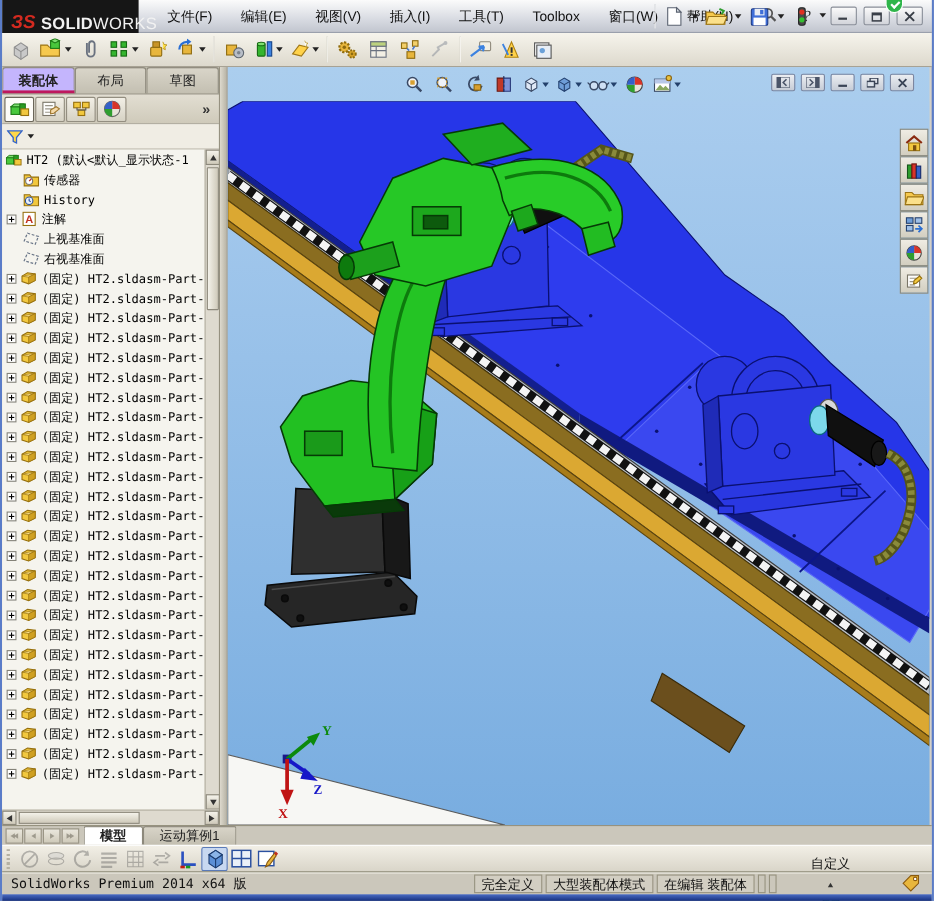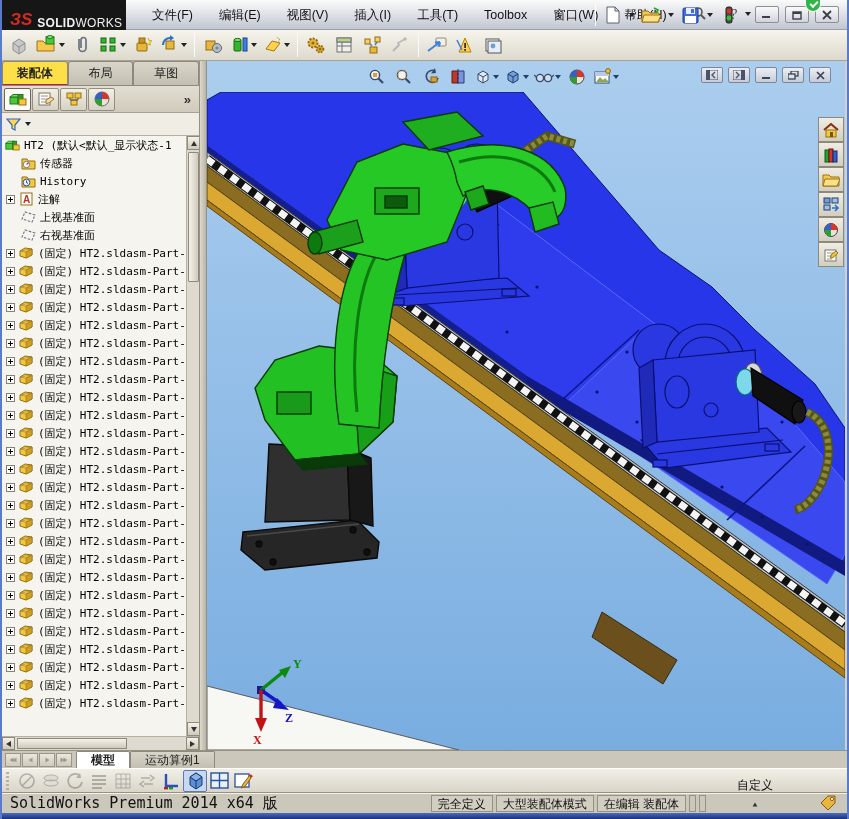--- a/index.html
+++ b/index.html
@@ -6,21 +6,21 @@
   html,body { width:849px; height:819px; overflow:hidden; }
   body { font-family:"Liberation Sans", sans-serif; font-size:12px; background:#d4d0c8; }
   #window { position:relative; width:849px; height:819px; background:#d4d0c8; border-left:2px solid #5a7cc8; border-right:2px solid #5a7cc8; }
 
   
   .titlebar { position:absolute; left:0; top:0; width:100%; height:30px;
     background:linear-gradient(#fbfbfb,#d8dbe2 60%,#c2c6cf); border-bottom:1px solid #9aa0ac; }
   .logo { position:absolute; left:0; top:0; width:124px; height:30px; background:#161616;
     color:#fff; display:flex; align-items:flex-end; padding-left:8px; }
   .logo-mark { color:#d42a20; font-weight:bold; font-style:italic; font-size:17px; margin-right:5px; }
-  .logo-name { font-size:12px; letter-spacing:.3px; color:#f2f2f2; }
+  .logo-name { font-size:15px; letter-spacing:.3px; color:#f2f2f2; }
   .logo-name b { font-weight:bold; }
   .menus { position:absolute; left:148px; top:0; height:30px; display:flex; align-items:center; gap:22px; color:#111; font-size:12.5px; }
   .menu-item { cursor:default; padding:2px 2px; }
   .tb-sep { width:1px; height:22px; background:#9aa0aa; border-right:1px solid #fff; }
   .quick { position:absolute; left:593px; top:3px; display:flex; align-items:center; gap:4px; }
   .qbtn { width:24px; height:24px; display:flex; align-items:center; justify-content:center; }
   .dd { width:0; height:0; border-left:3.5px solid transparent; border-right:3.5px solid transparent; border-top:4px solid #222; margin-left:1px; }
   .winctl { position:absolute; right:8px; top:6px; display:flex; gap:6px; }
   .wbtn { width:24px; height:17px; background:linear-gradient(#fafafa,#d2d4da); border:1px solid #8a8f99;
     display:flex; align-items:center; justify-content:center; border-radius:2px; }
@@ -32,21 +32,21 @@
   .maintb { position:absolute; left:0; top:30px; width:100%; height:31px;
     background:linear-gradient(#f6f4ec,#ddd9cd); border-bottom:1px solid #a7a294; display:flex; align-items:center; padding-left:4px; gap:2px; }
   .tbtn { height:26px; min-width:26px; display:flex; align-items:center; justify-content:center; border:1px solid transparent; border-radius:2px; padding:0 1px; }
   .mt-sep { width:1px; height:24px; background:#b0ab9d; border-right:1px solid #fbfaf6; margin:0 3px; }
 
   
   .lpanel { position:absolute; left:0; top:61px; width:197px; height:689px; background:#ece9df; }
   .lp-tabs { position:absolute; left:0; top:0; width:100%; height:25px; background:#b9b5a7; display:flex; border-bottom:1px solid #8d897c; }
   .lp-tab { flex:1; text-align:center; line-height:23px; font-size:12px; color:#222; border:1px solid #8d897c; border-bottom:none;
     background:linear-gradient(#d9d5c9,#c3bfb1); border-radius:3px 3px 0 0; }
-  .lp-tab.active { background:#fde047; font-weight:bold; border-bottom:1px solid #be185d; }
+  .lp-tab.active { background:#c4b5fd; font-weight:bold; border-bottom:3px solid #be185d; }
   .lp-icons { position:absolute; left:0; top:25px; width:100%; height:27px; background:linear-gradient(#e2ded2,#cfcaba); border-bottom:1px solid #a7a294; display:flex; align-items:center; padding-left:2px; gap:1px; }
   .pane-btn { width:27px; height:23px; display:flex; align-items:center; justify-content:center; border:1px solid #938e80; background:linear-gradient(#f2efe6,#d6d2c4); border-radius:2px; }
   .pane-btn.active { background:#fdfcf8; border-color:#6b6659; }
   .chev { margin-left:auto; margin-right:8px; font-size:13px; color:#333; font-weight:bold; }
   .filter-row { position:absolute; left:0; top:52px; width:100%; height:23px; background:#f0ede4; border-bottom:1px solid #b5b1a3; display:flex; align-items:center; padding-left:4px; gap:3px; }
   .tree { position:absolute; left:0; top:75px; width:184px; height:600px; background:#f5f4ee; overflow:hidden;
     font-family:"DejaVu Sans Mono", monospace; font-size:11px; color:#000; }
   .trow { height:18px; display:flex; align-items:center; white-space:nowrap; }
   .indent0 { padding-left:3px; } .indent1 { padding-left:6px; }
   .plusbox { width:9px; height:9px; border:1px solid #848278; background:#fff; margin-right:4px; position:relative; flex:none; }
@@ -85,21 +85,21 @@
   .nbtn .tri-left, .nbtn .tri-right { border-right-color:#8a8578; border-left-color:#8a8578; opacity:.75; transform:scale(.8); }
   .dtab { height:17px; line-height:16px; padding:0 14px; font-size:12px; color:#222; background:linear-gradient(#d8d4c8,#c3bfb1); border:1px solid #8d897c; border-bottom:none; border-radius:2px 2px 0 0; }
   .dtab.active { background:#ffffff; font-weight:bold; }
   .viewtb { position:absolute; left:0; top:768px; width:100%; height:24px; background:linear-gradient(#f2efe6,#d9d5c9); border-top:1px solid #fff; display:flex; align-items:center; }
   .grip { width:7px; height:18px; margin:0 6px 0 4px; background:repeating-linear-gradient(#b5b1a3 0 2px, transparent 2px 4px); width:3px; }
   .vbtn { width:24px; height:22px; display:flex; align-items:center; justify-content:center; border:1px solid transparent; border-radius:2px; }
   .vbtn.pressed { background:#c8d8f0; border-color:#5a7ab8; }
   .dim { opacity:.38; filter:grayscale(1); }
 
   .status { position:absolute; left:0; top:792px; width:100%; height:21px; background:#cbc7bb; border-top:1px solid #96927f; box-shadow:inset 0 1px 0 #f4f2ea; display:flex; align-items:center; font-size:12px; color:#111; }
-  .st-left { margin-left:8px; font-family:"DejaVu Sans Mono", monospace; font-size:15px; }
+  .st-left { margin-left:8px; font-family:"DejaVu Sans Mono", monospace; font-size:12px; }
   .st-cell { border:1px solid #96927f; background:#d2cec2; padding:1px 6px; margin-right:3px; height:17px; line-height:15px; }
   .st-small { width:7px; height:17px; border:1px solid #96927f; margin-right:3px; }
   .st-custom { display:flex; align-items:center; gap:8px; margin-left:28px;flex-direction:column; }
   .qmark { width:15px; height:15px; background:#2e8b3a; border:1px solid #1a5c24; color:#fff; font-weight:bold; font-size:11px; text-align:center; line-height:14px; }
   .bottom-frame { position:absolute; left:0; top:813px; width:100%; height:6px; background:linear-gradient(#4a6cc4,#16307e); }
 </style>
 </head>
 <body>
 
 <div id="window">

